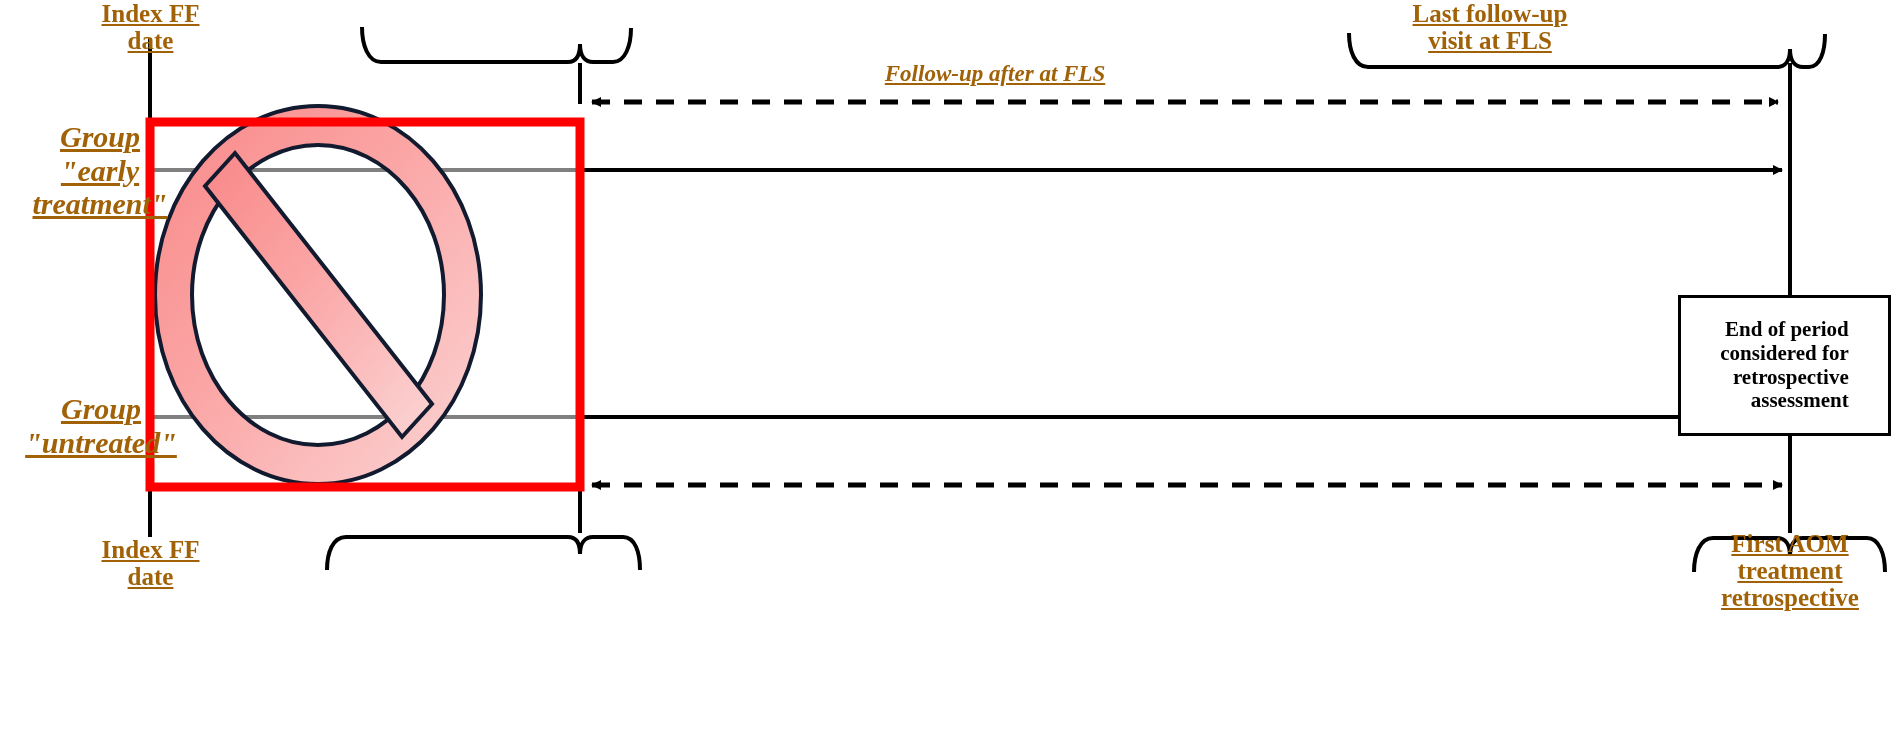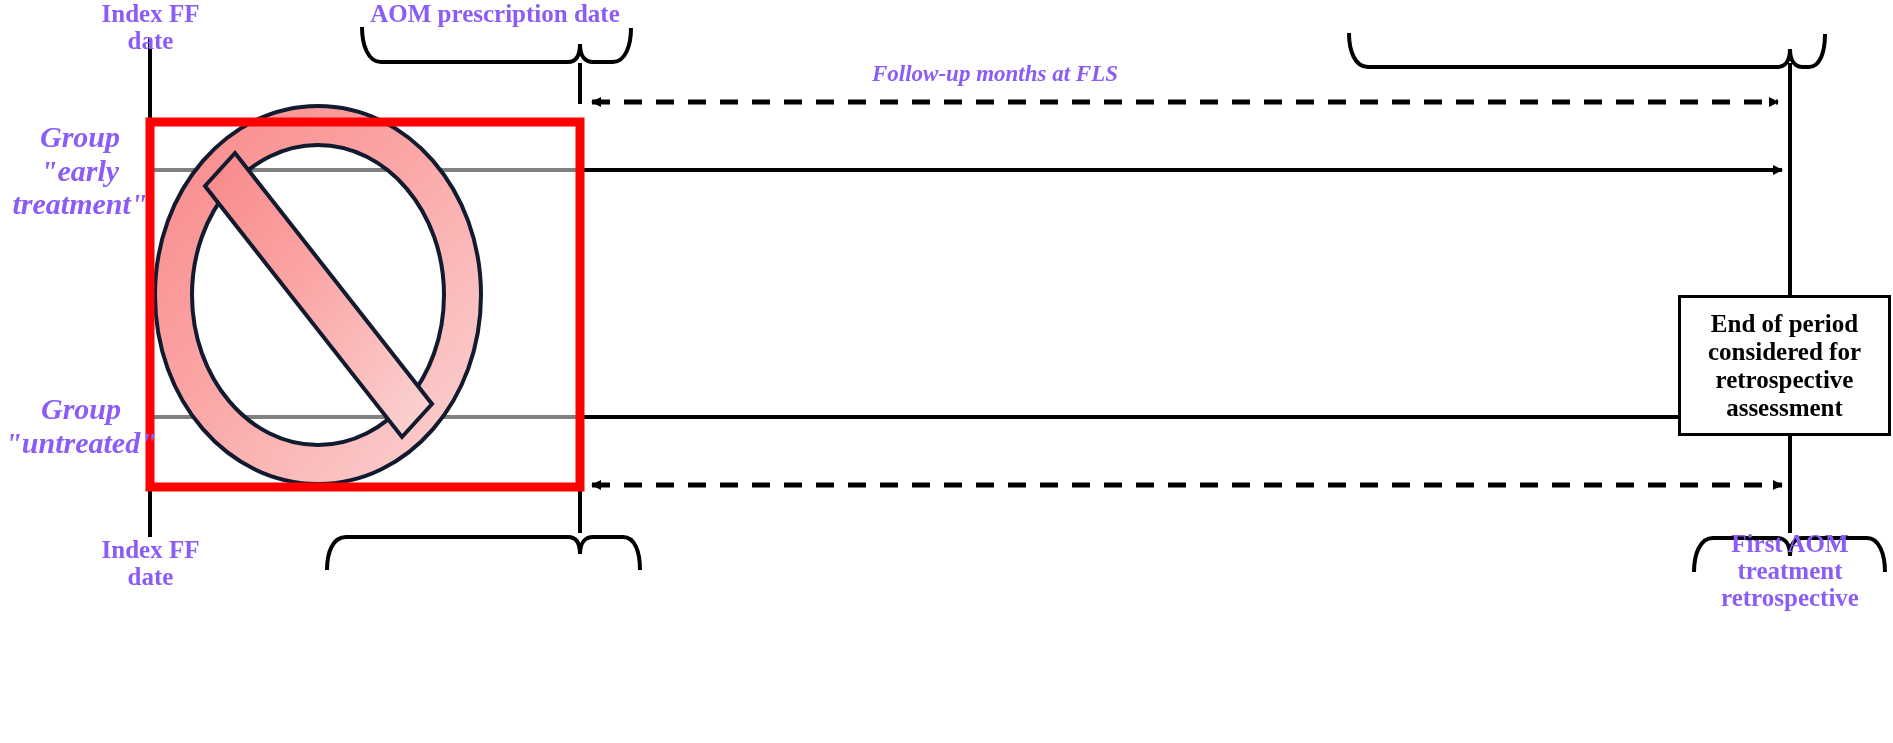--- a/index.html
+++ b/index.html
@@ -1,27 +1,27 @@
 <!DOCTYPE html>
 <html><head>
 <meta charset="utf-8">
 <style>
   html,body{margin:0;padding:0;background:#fff;}
   body{width:1893px;height:743px;overflow:hidden;font-family:"Liberation Serif",serif;}
   #stage{position:relative;width:1893px;height:743px;background:#ffffff;}
 
-  .lbl{position:absolute;font-family:"Liberation Serif",serif;font-weight:bold;color:#8b5cf6;line-height:1.08;text-align:center;white-space:pre-line;}
+  .lbl{position:absolute;font-family:"Liberation Serif",serif;font-weight:bold;color:#a16207;line-height:1.08;text-align:center;white-space:pre-line;text-decoration:underline;}
 
   .top-label{font-size:25px;}
-  .group-label{font-size:30px;font-style:italic;font-weight:bold;text-align:center;line-height:1.12;}
+  .group-label{font-size:30px;font-style:italic;font-weight:bold;text-align:center;line-height:1.12;margin-left:20px;}
   .arrow-label{font-size:23px;font-style:italic;font-weight:bold;}
   .bottom-label{font-size:25px;}
 
   .endbox{position:absolute;border:3px solid #000;background:#fff;display:flex;align-items:center;justify-content:center;}
-  .endbox span{font-family:"Liberation Serif",serif;font-weight:bold;font-size:25px;line-height:1.12;text-align:center;white-space:pre-line;color:#000;}
+  .endbox span{font-family:"Liberation Serif",serif;font-weight:bold;font-size:21px;line-height:1.12;text-align:right;white-space:pre-line;color:#000;}
 
   svg.layer{position:absolute;left:0;top:0;width:1893px;height:743px;}
 </style>
 </head>
 <body>
 
 <div id="stage">
 
   <svg class="layer" viewBox="0 0 1893 743">
     <defs>
@@ -90,31 +90,32 @@
 
       <polygon fill="url(#gradProhib)" stroke="#111a2e" stroke-width="4" points="205,186 235,153 432,404 402,437"></polygon>
     </g>
 
     <rect x="150" y="122" width="430" height="365" fill="none" stroke="#ff0000" stroke-width="9"></rect>
   </svg>
 
   <div class="lbl top-label" style="left:68px; top:0px; width:165px;">Index FF
 date</div>
 
-  <div class="lbl top-label" style="left:355px; top:0px; width:280px;">AOM prescription date</div>
 
+  <div class="lbl top-label" style="left:1340px; top:0px; width:300px;">Last follow-up
+visit at FLS</div>
 
   <div class="lbl group-label" style="left:0px; top:120px; width:160px;">Group
 "early
 treatment"</div>
 
   <div class="lbl group-label" style="left:0px; top:392px; width:162px;">Group
 "untreated"</div>
 
-  <div class="lbl arrow-label" style="left:795px; top:62px; width:400px;">Follow-up months at FLS</div>
+  <div class="lbl arrow-label" style="left:795px; top:62px; width:400px;">Follow-up after at FLS</div>
 
   <div class="endbox" style="left:1678px; top:295px; width:207px; height:135px;">
     <span>End of period
 considered for
 retrospective
 assessment</span>
   </div>
 
   <div class="lbl bottom-label" style="left:68px; top:536px; width:165px;">Index FF
 date</div>

